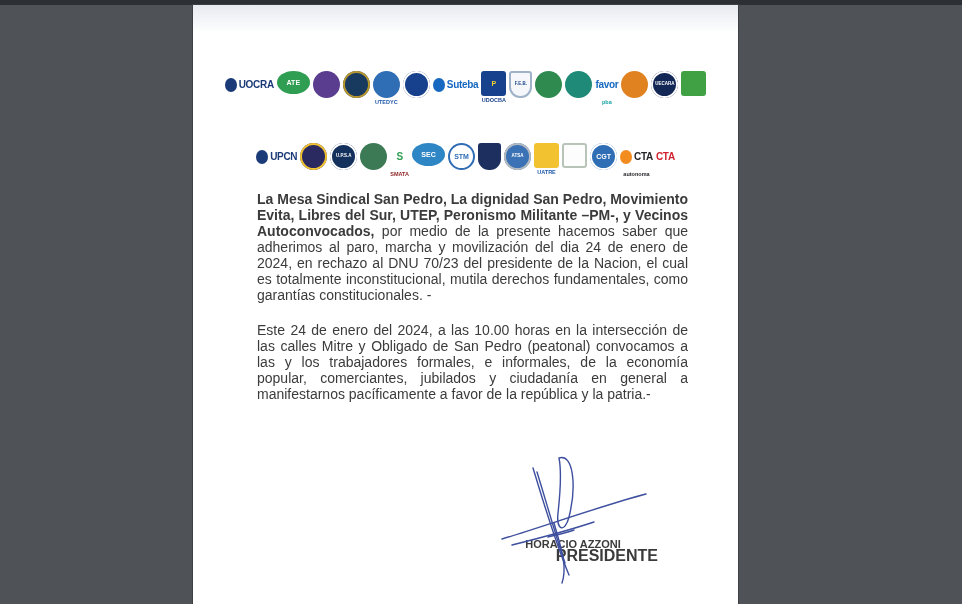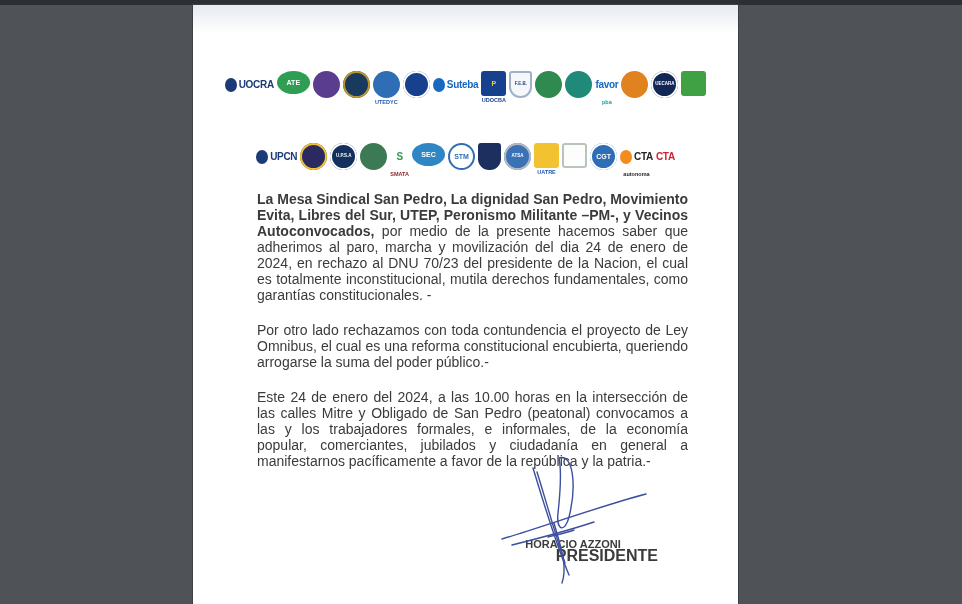--- a/index.html
+++ b/index.html
@@ -163,21 +163,20 @@
             <div class="lg-wordwrap">
               <span class="lg-word" style="color: rgb(209, 34, 48);">CTA</span>
             </div>
           </div>
         </div>
     </div>
 
 
     <div class="body-text">
       <p class="first"><strong>La Mesa Sindical San Pedro, La dignidad San Pedro, Movimiento Evita, Libres del Sur, UTEP, Peronismo Militante –PM-, y Vecinos Autoconvocados,</strong><span> por medio de la presente hacemos saber que adherimos al paro, marcha y movilización del dia 24 de enero de 2024, en rechazo al DNU 70/23 del presidente de la Nacion, el cual es totalmente inconstitucional, mutila derechos fundamentales, como garantías constitucionales. -</span></p>
-      <p>Por otro lado rechazamos con toda contundencia el proyecto de Ley Omnibus, el cual es una reforma constitucional encubierta,  queriendo arrogarse la suma del poder público.-</p>
       <p>Este 24 de enero del 2024, a las 10.00 horas en la intersección de las calles Mitre y Obligado de San Pedro (peatonal) convocamos a las y los trabajadores formales, e informales, de la economía popular, comerciantes, jubilados y   ciudadanía en general a manifestarnos pacíficamente a favor de la república y la patria.-</p>
     </div>
 
     <div class="sig-block">
       <svg class="sig-svg" width="154" height="140" viewBox="0 0 154 140" fill="none" stroke="#3d4f9e" stroke-width="1.4" stroke-linecap="round">
         <path d="M 37 17 C 46 46, 58 88, 73 124"></path>
         <path d="M 41 21 C 50 50, 60 86, 69 112"></path>
         <path d="M 63 7 C 77 2, 81 34, 73 66 C 69 82, 60 80, 62 62 C 64 44, 66 22, 63 7"></path>
         <path d="M 6 88 C 46 76, 108 54, 150 43"></path>
         <path d="M 16 94 C 44 87, 74 79, 98 71"></path>

